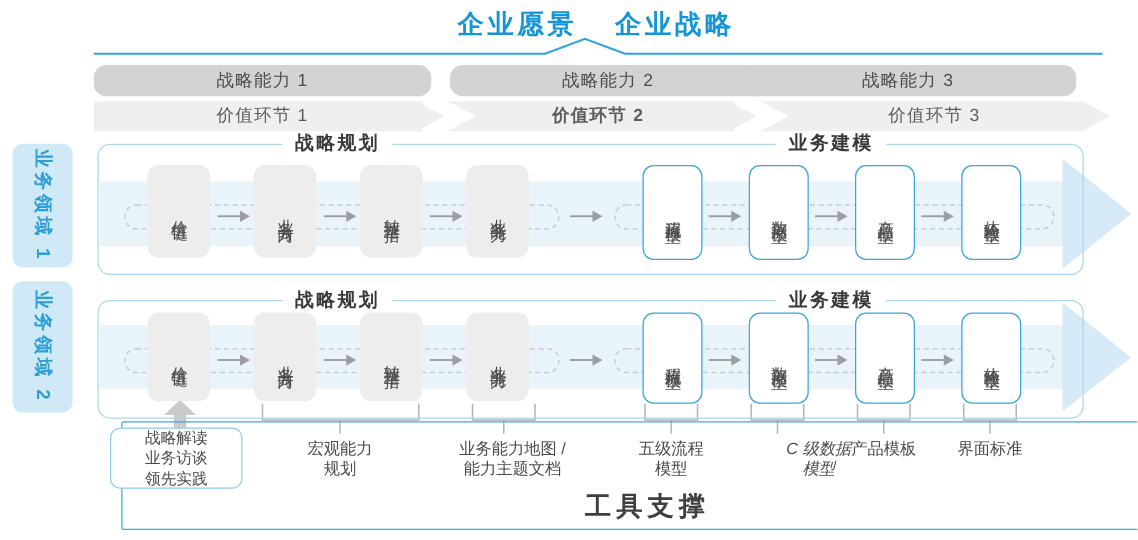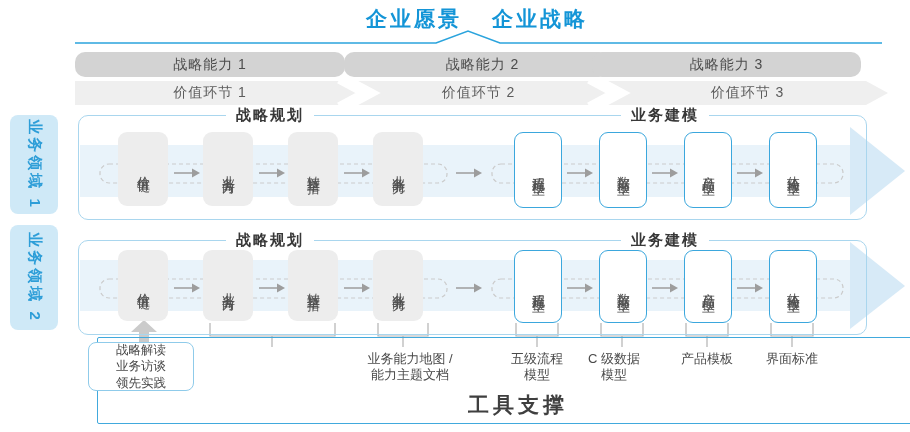--- a/index.html
+++ b/index.html
@@ -104,25 +104,25 @@
   </svg>
 
   <div class="layer">
 
     <div class="title-row">
       <span>企业愿景</span>
       <span>企业战略</span>
     </div>
 
     <div class="cap-bar" style="left:75px;width:270px;">战略能力 1</div>
-    <div class="cap-bar" style="left:344px;width:253px;padding-left:12px;">战略能力 2</div>
+    <div class="cap-bar" style="left:360px;width:253px;">战略能力 2</div>
     <div class="cap-bar" style="left:592px;width:269px;">战略能力 3</div>
 
     <div class="chev-label" style="left:75px;width:270px;">价值环节 1</div>
-    <div class="chev-label" style="left:352px;width:253px;">价值环节 2</div>
+    <div class="chev-label" style="left:352px;width:253px;font-weight:bold;">价值环节 2</div>
     <div class="chev-label" style="left:613px;width:269px;">价值环节 3</div>
 
     <div class="domain" style="top:115px;height:99px;">
       <span>业务领域 1</span>
     </div>
     <div class="domain" style="top:225px;height:105px;">
       <span>业务领域 2</span>
     </div>
 
     <div class="row-box" style="top:115px;height:103px;"></div>
@@ -154,29 +154,33 @@
     <div class="footer-box">
       <div class="footer-title">工具支撑</div>
     </div>
 
     <div class="note-box">
       <span>战略解读</span>
       <span>业务访谈</span>
       <span>领先实践</span>
     </div>
 
+    <div class="note" style="left:197px;top:351px;">
+      <span>宏观能力</span>
+      <span>规划</span>
+    </div>
     <div class="note" style="left:335px;top:351px;">
       <span>业务能力地图 /</span>
       <span>能力主题文档</span>
     </div>
     <div class="note" style="left:462px;top:351px;">
       <span>五级流程</span>
       <span>模型</span>
     </div>
-    <div class="note" style="left:539px;top:351px;">
+    <div class="note" style="left:580px;top:351px;font-style:italic;">
       <span>C 级数据</span>
       <span>模型</span>
     </div>
     <div class="note" style="left:632px;top:351px;">
       <span>产品模板</span>
     </div>
     <div class="note" style="left:717px;top:351px;">
       <span>界面标准</span>
     </div>
 

